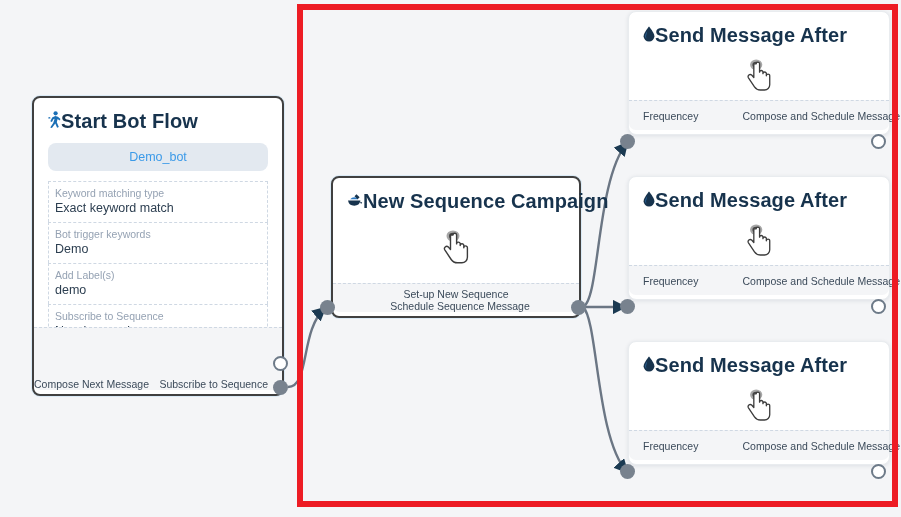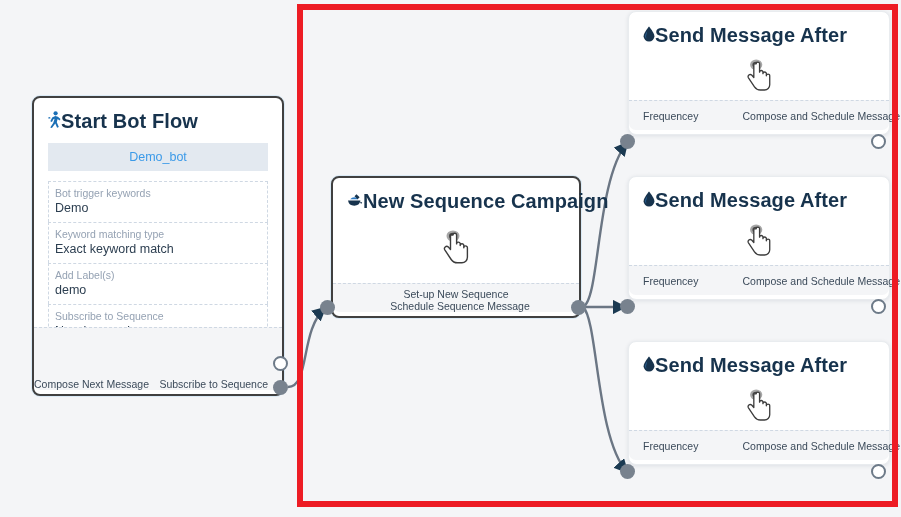--- a/index.html
+++ b/index.html
@@ -90,21 +90,21 @@
   .field .f-value {
     font-size: 12.5px;
     color: #2c3e50;
     line-height: 17px;
     white-space: nowrap;
   }
 
   .bot-pill {
     margin: 4px 0 10px 0;
     background: #e3e9f0;
-    border-radius: 0;
+    border-radius: 8px;
     color: #3b9ae8;
     font-size: 12.5px;
     text-align: center;
     padding: 7px 0;
   }
 
   
   .node-footer {
     position: absolute;
     left: 0; right: 0; bottom: 4px;
@@ -189,27 +189,27 @@
           <path d="M2.1 6.1 L0.2 6.4 L0.4 7.6 L2.4 7.4 Z" fill="#1b6fb5"></path>
         </svg>
       </span>
       <span class="ttl">Start Bot Flow</span>
     </div>
 
     <div class="node-body">
       <div class="bot-pill">Demo_bot</div>
 
       <div class="field">
+        <div class="f-label">Keyword matching type</div>
+        <div class="f-value">Exact keyword match</div>
+      </div>
+
+      <div class="field">
         <div class="f-label">Bot trigger keywords</div>
         <div class="f-value">Demo</div>
-      </div>
-
-      <div class="field">
-        <div class="f-label">Keyword matching type</div>
-        <div class="f-value">Exact keyword match</div>
       </div>
 
       <div class="field">
         <div class="f-label">Add Label(s)</div>
         <div class="f-value">demo</div>
       </div>
 
       <div class="field">
         <div class="f-label">Subscribe to Sequence</div>
         <div class="f-value">New keyword</div>

